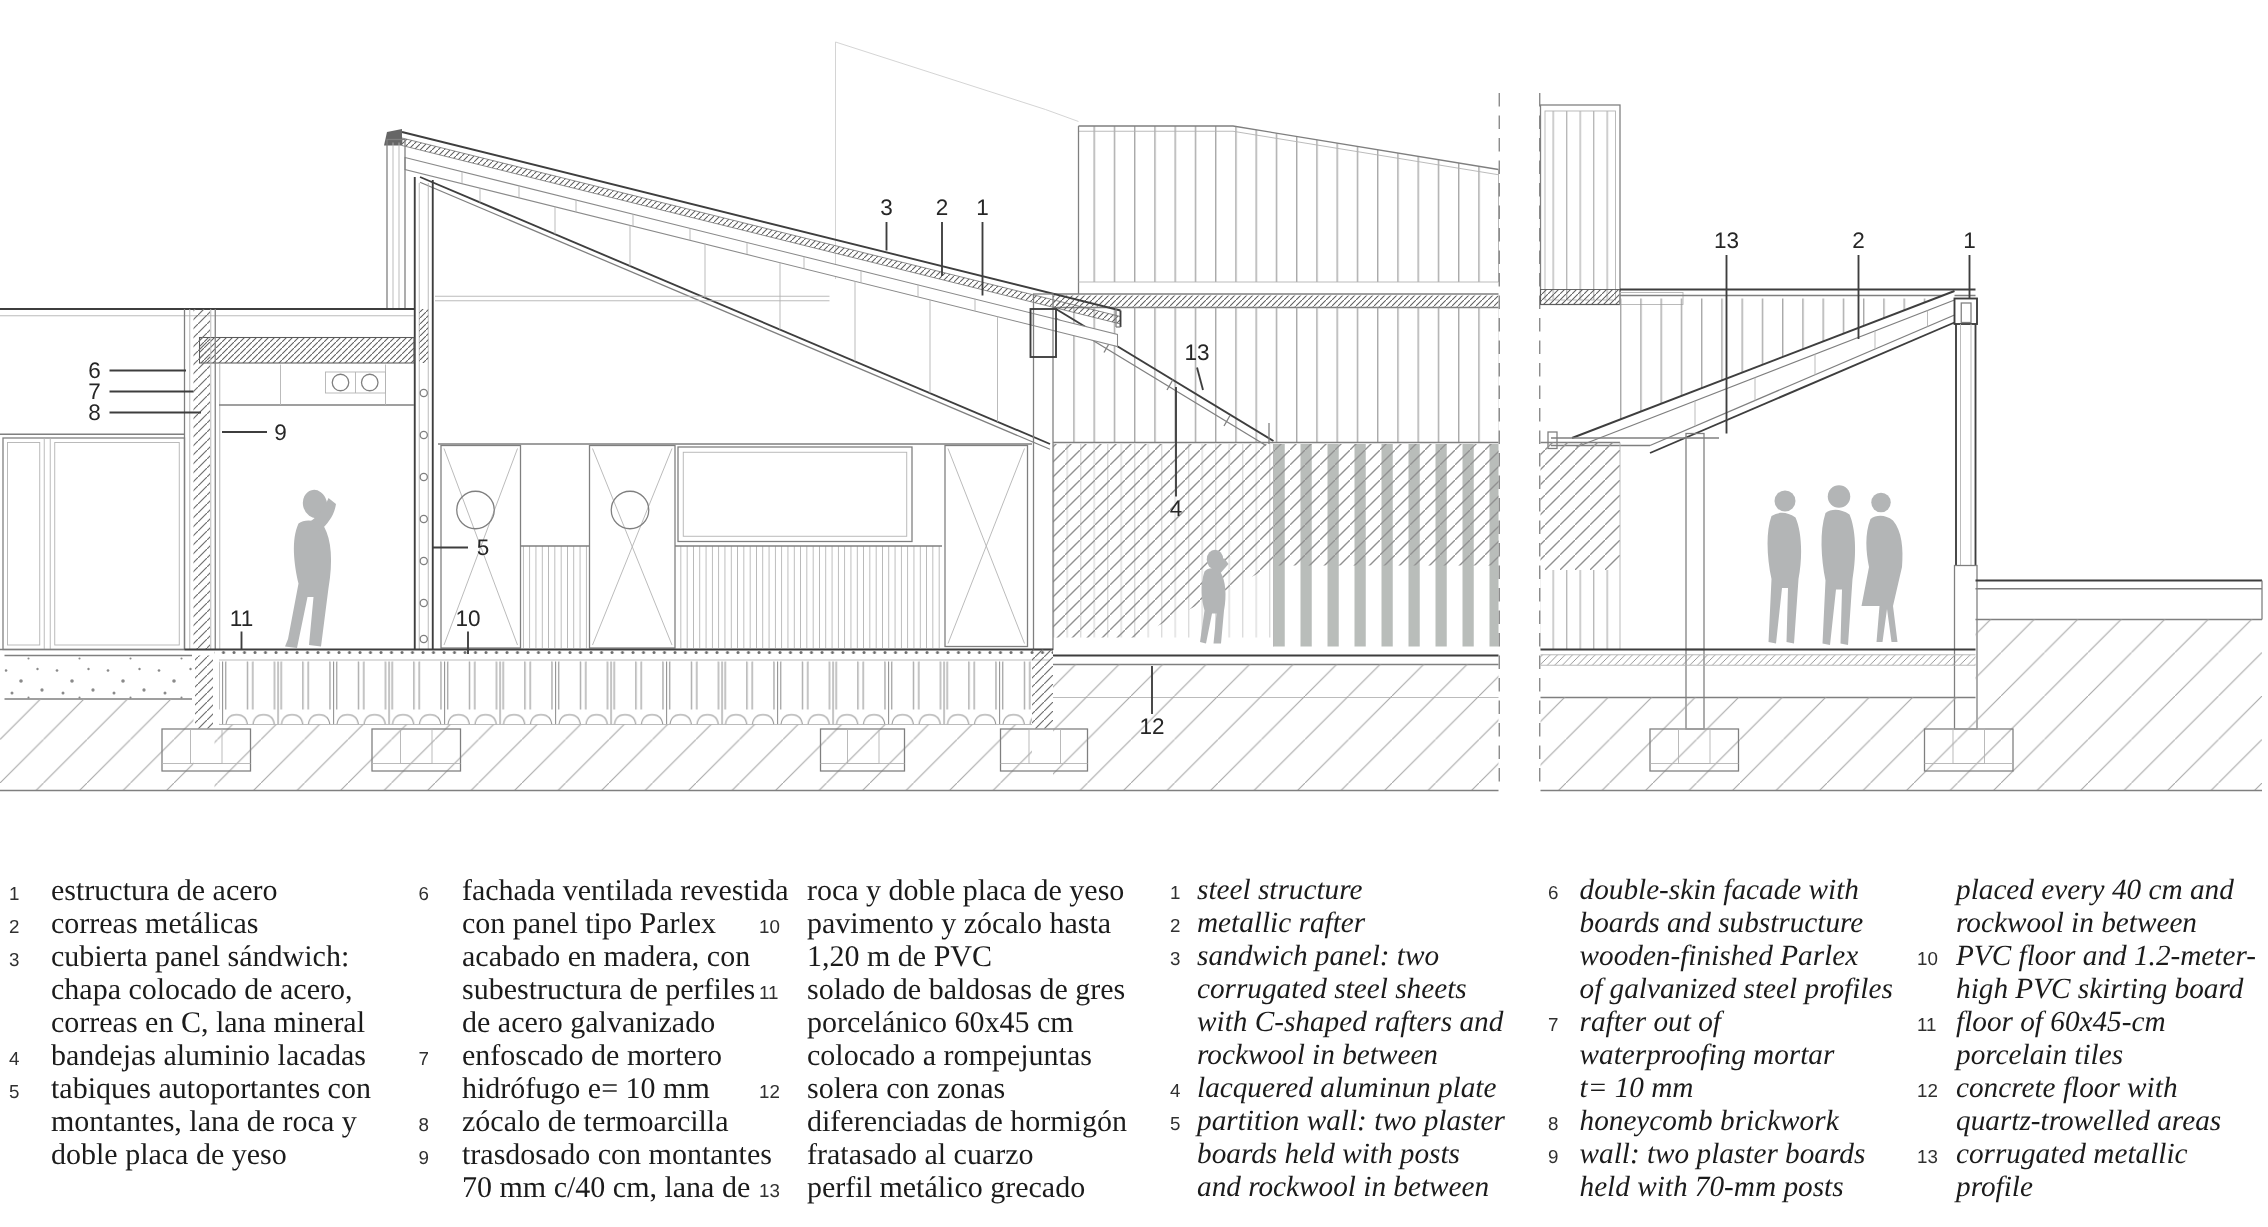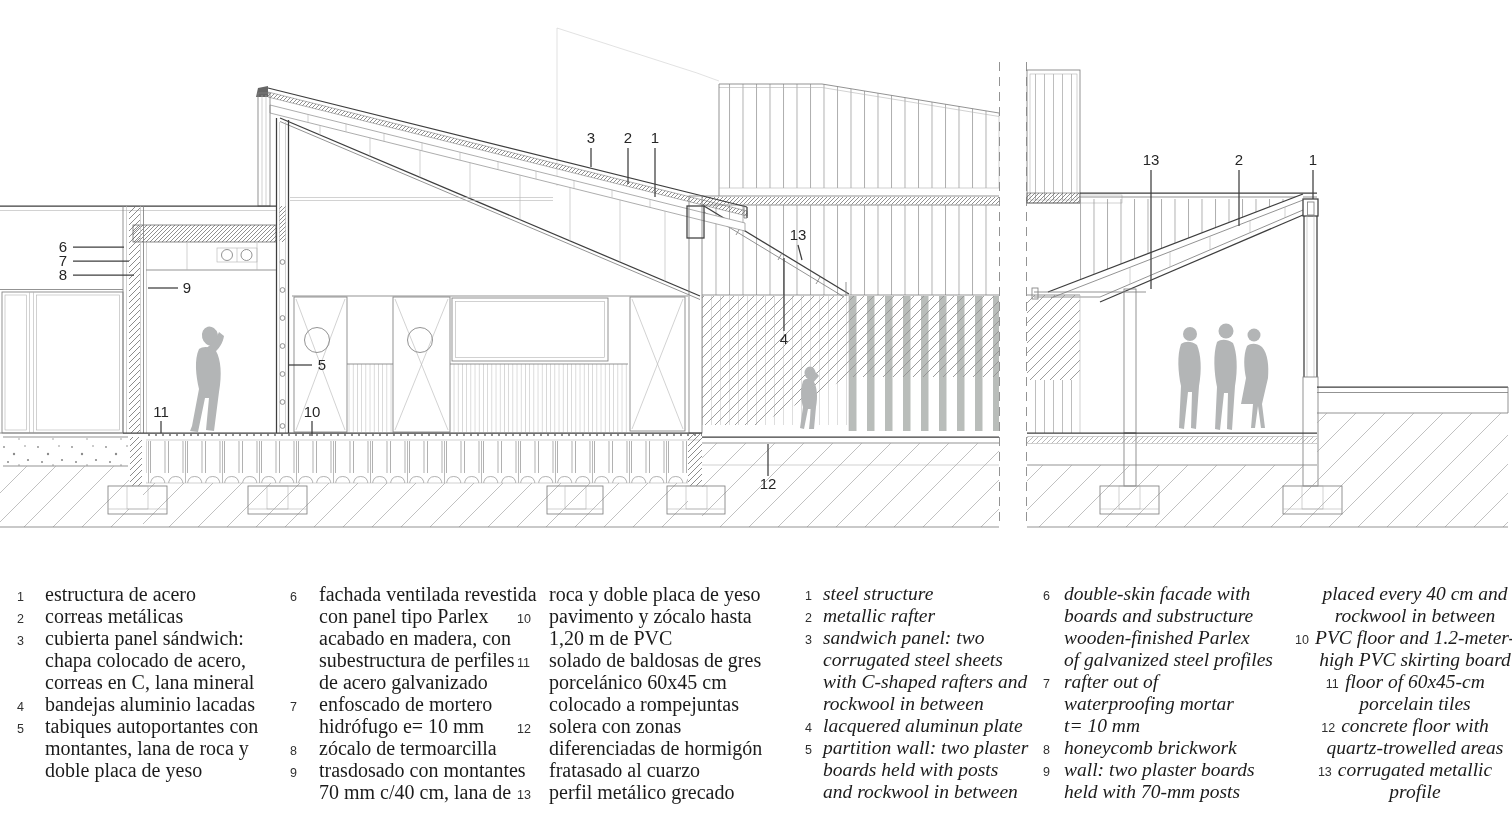--- a/index.html
+++ b/index.html
@@ -9,21 +9,21 @@
   
   .sd{stroke:#3e3e3e;stroke-width:1.25;fill:none;}
   .sm{stroke:#7f7f7f;stroke-width:.85;fill:none;}
   .sl{stroke:#b3b3b3;stroke-width:.6;fill:none;}
   .sf{stroke:#cfcfcf;stroke-width:.6;fill:none;}
   .dash{stroke-dasharray:9 6;}
   .fig{fill:#b3b5b6;stroke:none;}
   .lou{fill:#b9bdba;stroke:none;}
   text.dlabel{font:15px "Liberation Sans",sans-serif;fill:#262626;text-anchor:middle;}
   
-  #legend{position:absolute;left:12px;top:0;width:1376px;height:818px;pointer-events:none;}
+  #legend{position:absolute;left:1px;top:0;width:1376px;height:818px;pointer-events:none;}
   .lcol{position:absolute;top:583px;white-space:nowrap;}
   .lline{height:22px;line-height:22px;}
   .lnum{display:inline-block;font:12.5px "Liberation Sans",sans-serif;color:#303030;}
   .ltxt{font:20px "Liberation Serif",serif;color:#1b1b1b;}
   .lcol.italic .ltxt{font-style:italic;font-size:19.5px;}
 </style>
 </head>
 <body>
 
 <div class="stage">
@@ -487,21 +487,21 @@
         <div class="lline"><span class="lnum" style="width: 32px;">10</span><span class="ltxt">pavimento y zócalo hasta</span></div>
         <div class="lline"><span class="lnum" style="width: 32px;"></span><span class="ltxt">1,20 m de PVC</span></div>
         <div class="lline"><span class="lnum" style="width: 32px;">11</span><span class="ltxt">solado de baldosas de gres</span></div>
         <div class="lline"><span class="lnum" style="width: 32px;"></span><span class="ltxt">porcelánico 60x45 cm</span></div>
         <div class="lline"><span class="lnum" style="width: 32px;"></span><span class="ltxt">colocado a rompejuntas</span></div>
         <div class="lline"><span class="lnum" style="width: 32px;">12</span><span class="ltxt">solera con zonas</span></div>
         <div class="lline"><span class="lnum" style="width: 32px;"></span><span class="ltxt">diferenciadas de hormigón</span></div>
         <div class="lline"><span class="lnum" style="width: 32px;"></span><span class="ltxt">fratasado al cuarzo</span></div>
         <div class="lline"><span class="lnum" style="width: 32px;">13</span><span class="ltxt">perfil metálico grecado</span></div>
       </div>
-      <div class="lcol italic" style="left: 779px; margin-left: 14px;">
+      <div class="lcol italic" style="left: 779px;">
         <div class="lline"><span class="lnum" style="width: 18px;">1</span><span class="ltxt">steel structure</span></div>
         <div class="lline"><span class="lnum" style="width: 18px;">2</span><span class="ltxt">metallic rafter</span></div>
         <div class="lline"><span class="lnum" style="width: 18px;">3</span><span class="ltxt">sandwich panel: two</span></div>
         <div class="lline"><span class="lnum" style="width: 18px;"></span><span class="ltxt">corrugated steel sheets</span></div>
         <div class="lline"><span class="lnum" style="width: 18px;"></span><span class="ltxt">with C-shaped rafters and</span></div>
         <div class="lline"><span class="lnum" style="width: 18px;"></span><span class="ltxt">rockwool in between</span></div>
         <div class="lline"><span class="lnum" style="width: 18px;">4</span><span class="ltxt">lacquered aluminun plate</span></div>
         <div class="lline"><span class="lnum" style="width: 18px;">5</span><span class="ltxt">partition wall: two plaster</span></div>
         <div class="lline"><span class="lnum" style="width: 18px;"></span><span class="ltxt">boards held with posts</span></div>
         <div class="lline"><span class="lnum" style="width: 18px;"></span><span class="ltxt">and rockwool in between</span></div>
@@ -511,21 +511,21 @@
         <div class="lline"><span class="lnum" style="width: 21px;"></span><span class="ltxt">boards and substructure</span></div>
         <div class="lline"><span class="lnum" style="width: 21px;"></span><span class="ltxt">wooden-finished Parlex</span></div>
         <div class="lline"><span class="lnum" style="width: 21px;"></span><span class="ltxt">of galvanized steel profiles</span></div>
         <div class="lline"><span class="lnum" style="width: 21px;">7</span><span class="ltxt">rafter out of</span></div>
         <div class="lline"><span class="lnum" style="width: 21px;"></span><span class="ltxt">waterproofing mortar</span></div>
         <div class="lline"><span class="lnum" style="width: 21px;"></span><span class="ltxt">t= 10 mm</span></div>
         <div class="lline"><span class="lnum" style="width: 21px;">8</span><span class="ltxt">honeycomb brickwork</span></div>
         <div class="lline"><span class="lnum" style="width: 21px;">9</span><span class="ltxt">wall: two plaster boards</span></div>
         <div class="lline"><span class="lnum" style="width: 21px;"></span><span class="ltxt">held with 70-mm posts</span></div>
       </div>
-      <div class="lcol italic" style="left: 1277px; text-align: center;">
+      <div class="lcol italic" style="left: 1277px;">
         <div class="lline"><span class="lnum" style="width: 26px;"></span><span class="ltxt">placed every 40 cm and</span></div>
         <div class="lline"><span class="lnum" style="width: 26px;"></span><span class="ltxt">rockwool in between</span></div>
         <div class="lline"><span class="lnum" style="width: 26px;">10</span><span class="ltxt">PVC floor and 1.2-meter-</span></div>
         <div class="lline"><span class="lnum" style="width: 26px;"></span><span class="ltxt">high PVC skirting board</span></div>
         <div class="lline"><span class="lnum" style="width: 26px;">11</span><span class="ltxt">floor of 60x45-cm</span></div>
         <div class="lline"><span class="lnum" style="width: 26px;"></span><span class="ltxt">porcelain tiles</span></div>
         <div class="lline"><span class="lnum" style="width: 26px;">12</span><span class="ltxt">concrete floor with</span></div>
         <div class="lline"><span class="lnum" style="width: 26px;"></span><span class="ltxt">quartz-trowelled areas</span></div>
         <div class="lline"><span class="lnum" style="width: 26px;">13</span><span class="ltxt">corrugated metallic</span></div>
         <div class="lline"><span class="lnum" style="width: 26px;"></span><span class="ltxt">profile</span></div>

